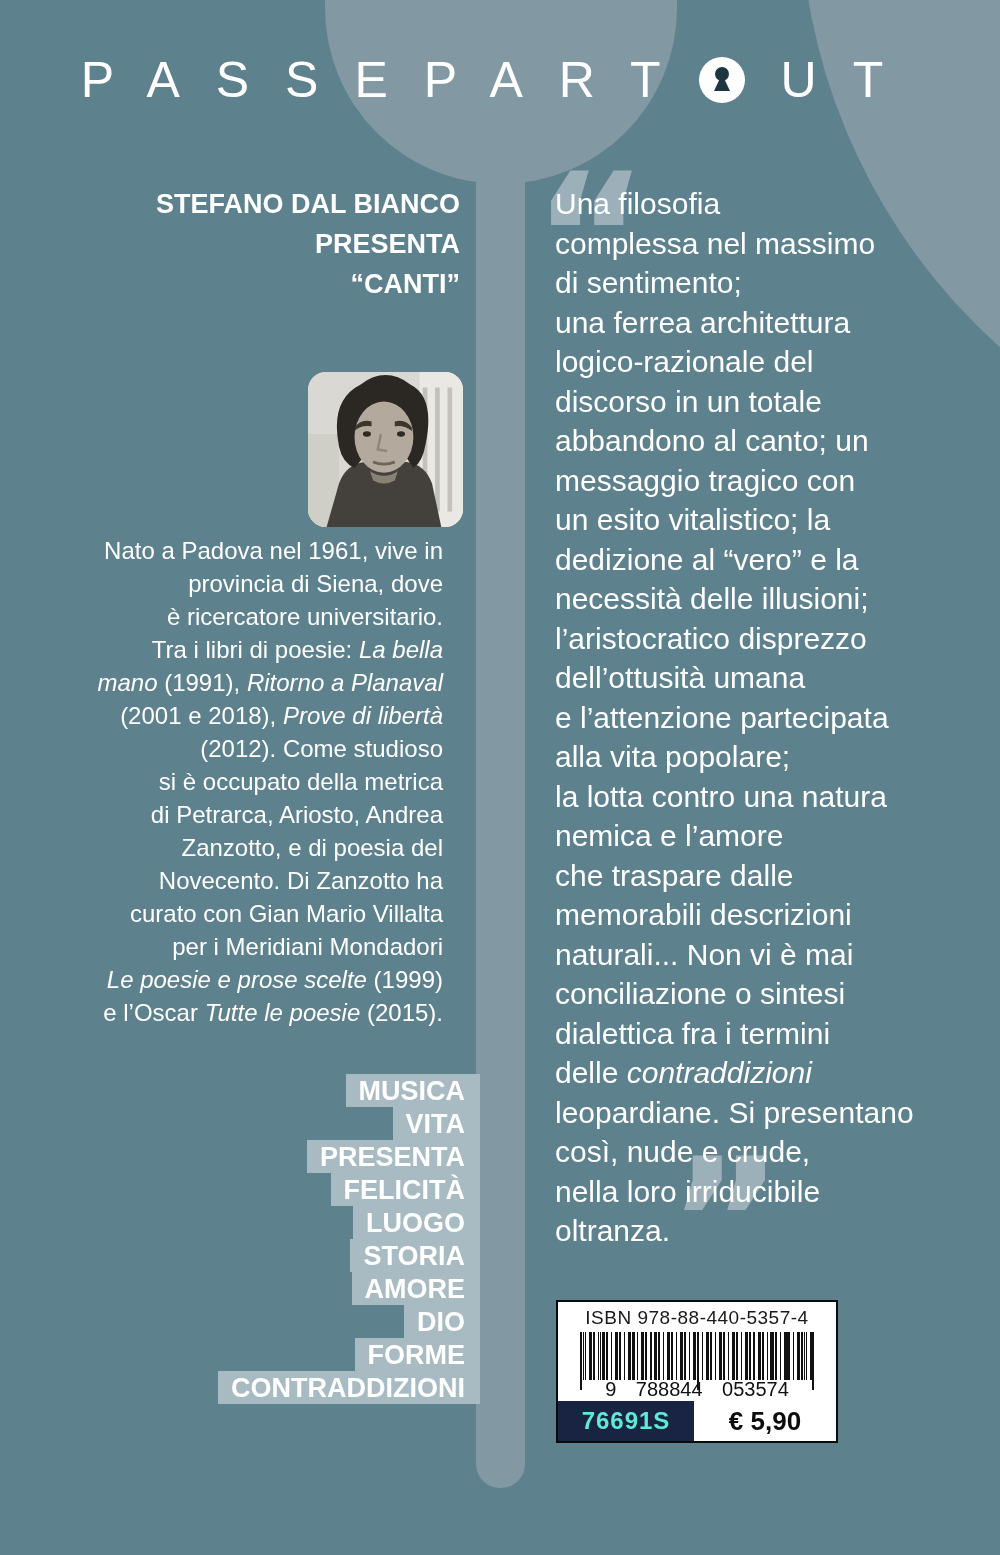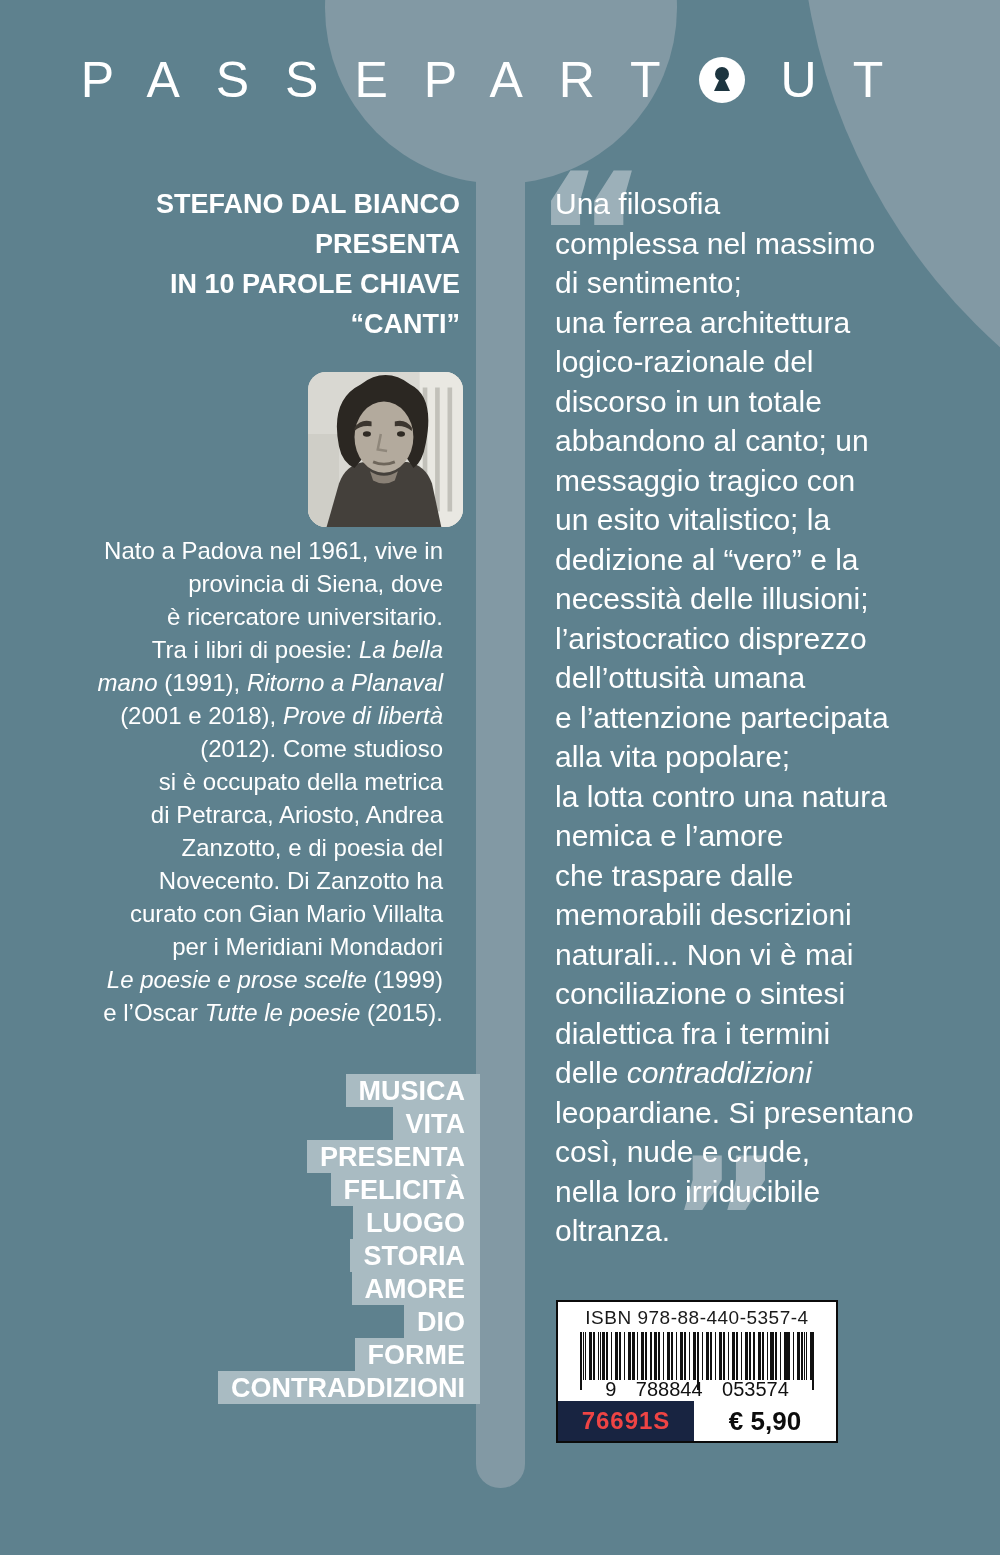--- a/index.html
+++ b/index.html
@@ -91,21 +91,21 @@
   .guard{position:absolute;top:0;width:2px;height:58px;background:#111;}
   .guard.g1{left:6px;} .guard.g2{left:50%;} .guard.g3{right:6px;}
   .barcode-digits{
     position:absolute;left:0;right:0;top:46px;text-align:center;
     font-size:20px;color:#111;word-spacing:14px;background:transparent;
   }
   .isbn-bottom{
     margin-top:auto;height:40px;display:flex;align-items:stretch;
   }
   .isbn-code{
-    width:136px;background:#182441;color:#ef4444;font-weight:bold;font-size:24px;
+    width:136px;background:#182441;color:#5eead4;font-weight:bold;font-size:24px;
     display:flex;align-items:center;justify-content:center;letter-spacing:1px;
   }
   .isbn-price{
     flex:1;color:#0d0d0d;font-weight:bold;font-size:26px;
     display:flex;align-items:center;justify-content:center;
   }
 </style>
 </head>
 <body>
 
@@ -122,21 +122,20 @@
         <circle cx="23" cy="17" r="7" fill="#1d3540"></circle>
         <path d="M23 17 L31 34 L15 34 Z" fill="#1d3540"></path>
       </svg>
       </span>
       <span>UT</span>
   </div>
 
   <div class="heading">
       <div><span>STEFANO DAL BIANCO</span></div>
       <div><span>PRESENTA</span></div>
-      <div><span>IN 10 PAROLE CHIAVE</span></div>
       <div><span>“CANTI”</span></div>
     </div>
 
   <div class="photo">
     <svg width="155" height="155" viewBox="0 0 100 100">
       <rect x="0" y="0" width="100" height="100" fill="#d9d8d2"></rect>
       <rect x="72" y="0" width="28" height="100" fill="#e9e8e2"></rect>
       <rect x="74" y="10" width="3" height="80" fill="#c2c1ba"></rect>
       <rect x="82" y="10" width="3" height="80" fill="#c2c1ba"></rect>
       <rect x="90" y="10" width="3" height="80" fill="#c2c1ba"></rect>

